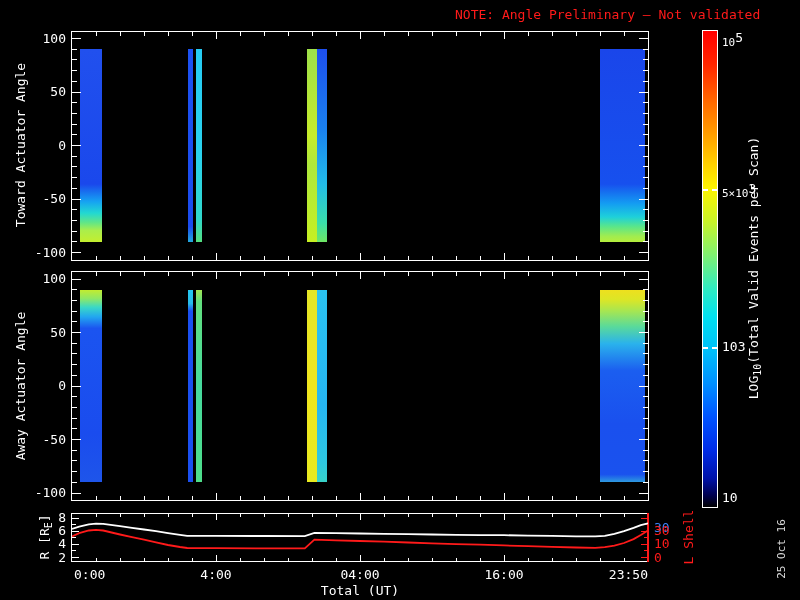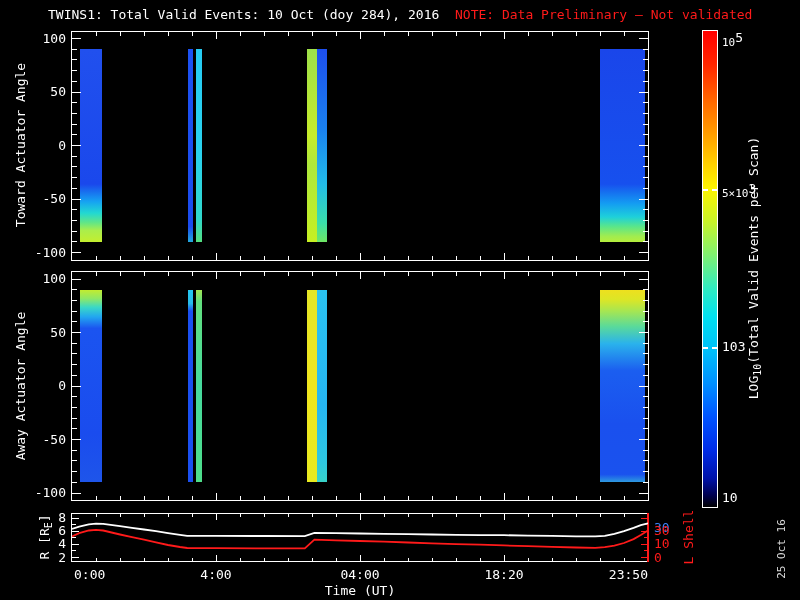--- a/index.html
+++ b/index.html
@@ -9,30 +9,29 @@
   .abs{position:absolute;}
   .vlabel{position:absolute;white-space:nowrap;transform:translate(-50%,-50%) rotate(-90deg);}
   sub.s{font-size:10px;vertical-align:-3px;}
   sup.s{font-size:13px;vertical-align:4px;}
   .cbase{font-size:11px;}
 </style>
 </head>
 <body>
 
 <div class="stage">
-  <div class="abs" style="left:48px;top:7px;">TWINS1: Total Valid Events: 10 Oct (doy 284), 2016</div>
-  <div class="abs" style="left:455px;top:7px;color:#ff1a1a;">NOTE: Data Preliminary – Not validated</div>
+  <div class="abs" style="left:455px;top:7px;color:#ff1a1a;">NOTE: Angle Preliminary – Not validated</div>
 
   <div class="vlabel" style="left:20px;top:145px;">Toward Actuator Angle</div>
   <div class="vlabel" style="left:20px;top:386px;">Away Actuator Angle</div>
 
   <div class="vlabel" style="left:45px;top:537px;"><span>R [R</span><sub class="s">E</sub><span>]</span></div>
   <div class="vlabel" style="left:688px;top:537px;color:#ff1a1a;">L Shell</div>
 
-  <div class="abs" style="left:300px;top:583px;width:120px;text-align:center;">Time (UT)</div>
+  <div class="abs" style="left:300px;top:583px;width:120px;text-align:center;">Total (UT)</div>
 
   <div class="vlabel" style="left:754px;top:268px;"><span>LOG</span><sub class="s">10</sub><span>(Total Valid Events per Scan)</span></div>
 
   <div class="vlabel" style="left:781px;top:549px;color:#d8d8d8;font-size:11px;">25 Oct 16</div>
 <div style="position: absolute; left: 71px; top: 31px; width: 576px; height: 228px; border: 1px solid rgb(255, 255, 255); background: rgb(0, 0, 0); overflow: hidden;">
       <div style="position: absolute; left: 7.9px; top: 17.2px; width: 22.6px; height: 192.6px; background: linear-gradient(rgb(33, 80, 238) 0%, rgb(26, 72, 236) 70%, rgb(22, 162, 242) 79%, rgb(34, 216, 210) 85%, rgb(98, 230, 134) 90%, rgb(170, 238, 76) 94%, rgb(196, 238, 46) 100%);"></div>
       <div style="position: absolute; left: 115.9px; top: 17.2px; width: 5px; height: 192.6px; background: linear-gradient(rgb(29, 82, 242) 0%, rgb(27, 76, 238) 92%, rgb(34, 170, 222) 100%);"></div>
       <div style="position: absolute; left: 124.1px; top: 17.2px; width: 6px; height: 192.6px; background: linear-gradient(rgb(38, 204, 244) 0%, rgb(42, 210, 238) 55%, rgb(48, 216, 204) 88%, rgb(84, 224, 128) 100%);"></div>
       <div style="position: absolute; left: 235px; top: 17.2px; width: 10.1px; height: 192.6px; background: linear-gradient(rgb(158, 224, 74) 0%, rgb(198, 236, 42) 45%, rgb(174, 232, 60) 60%, rgb(198, 240, 34) 100%);"></div>
       <div style="position: absolute; left: 245px; top: 17.2px; width: 10.1px; height: 192.6px; background: linear-gradient(rgb(29, 79, 240) 0%, rgb(26, 130, 240) 42%, rgb(34, 188, 232) 70%, rgb(58, 222, 170) 90%, rgb(110, 230, 100) 100%);"></div>
@@ -303,21 +302,21 @@
     <div style="position: absolute; left: 654px; top: 523.2px; color: rgb(255, 26, 26);">30</div>
     <div style="position: absolute; left: 654px; top: 536.3px; color: rgb(255, 26, 26);">10</div>
     <div style="position: absolute; left: 654px; top: 549.5px; color: rgb(255, 26, 26);">0</div>
     <svg viewBox="0 0 576 45" style="position: absolute; left: 72px; top: 515px; width: 576px; height: 45px;">
       <polyline points="0.0,13.9 7.2,11.6 16.8,9.3 24.0,8.6 31.2,8.9 48.0,11.2 60.0,12.9 72.0,14.5 84.0,16.2 96.0,18.1 108.0,19.8 115.2,20.8 144.0,20.9 192.0,21.0 232.8,21.1 242.4,18.0 264.0,18.1 288.0,18.5 312.0,18.8 336.0,19.1 360.0,19.5 384.0,19.8 408.0,20.1 432.0,20.2 456.0,20.6 480.0,20.9 504.0,21.3 523.2,21.4 532.8,20.8 542.4,18.8 552.0,16.2 561.6,12.9 568.8,10.2 576.0,8.3" fill="none" stroke="#ffffff" stroke-width="1.8"></polyline>
       <polyline points="0.0,21.4 7.2,18.1 16.8,15.5 24.0,14.9 31.2,15.5 48.0,19.5 60.0,22.1 72.0,24.7 84.0,27.4 96.0,30.0 108.0,32.0 115.2,33.0 144.0,33.2 192.0,33.3 232.8,33.3 242.4,24.7 264.0,25.4 288.0,26.0 312.0,26.7 336.0,27.5 360.0,28.3 384.0,29.1 408.0,29.7 432.0,30.4 456.0,31.2 480.0,31.8 504.0,32.5 523.2,32.9 532.8,32.2 542.4,30.6 552.0,28.0 561.6,24.1 568.8,20.1 576.0,15.5" fill="none" stroke="#ff1a1a" stroke-width="1.8"></polyline>
     </svg>
     <div style="position: absolute; top: 567px; width: 60px; left: 74px; text-align: left;">0:00</div>
     <div style="position: absolute; top: 567px; width: 60px; left: 186px; text-align: center;">4:00</div>
     <div style="position: absolute; top: 567px; width: 60px; left: 330px; text-align: center;">04:00</div>
-    <div style="position: absolute; top: 567px; width: 60px; left: 474px; text-align: center;">18:20</div>
+    <div style="position: absolute; top: 567px; width: 60px; left: 474px; text-align: center;">16:00</div>
     <div style="position: absolute; top: 567px; width: 60px; left: 588px; text-align: right;">23:50</div>
     <div style="position: absolute; left: 702px; top: 30px; width: 14px; height: 476px; border: 1px solid rgb(255, 255, 255);">
       <div style="position: absolute; left: 0px; top: 0px; width: 100%; height: 100%; background: linear-gradient(rgb(255, 0, 0) 0%, rgb(255, 38, 0) 7%, rgb(255, 106, 0) 15%, rgb(255, 160, 0) 22%, rgb(255, 208, 0) 28%, rgb(253, 244, 0) 33%, rgb(200, 244, 40) 40%, rgb(128, 240, 112) 47%, rgb(48, 236, 192) 54%, rgb(0, 224, 240) 60%, rgb(0, 192, 250) 67%, rgb(0, 144, 255) 74%, rgb(0, 84, 255) 81%, rgb(0, 44, 232) 88%, rgb(0, 18, 168) 94%, rgb(0, 0, 80) 97.5%, rgb(0, 0, 0) 100%);"></div>
       <div style="position: absolute; left: 0px; top: 157.7px; width: 5px; height: 2px; background: rgb(255, 255, 255);"></div>
       <div style="position: absolute; right: 0px; top: 157.7px; width: 5px; height: 2px; background: rgb(255, 255, 255);"></div>
       <div style="position: absolute; left: 0px; top: 316.3px; width: 5px; height: 2px; background: rgb(255, 255, 255);"></div>
       <div style="position: absolute; right: 0px; top: 316.3px; width: 5px; height: 2px; background: rgb(255, 255, 255);"></div>
     </div>
     <div style="position: absolute; left: 722px; top: 30px; white-space: nowrap;"><span class="cbase">10</span><sup class="s">5</sup></div>
     <div style="position: absolute; left: 722px; top: 180.7px; white-space: nowrap;"><span class="cbase">5×10</span><sup class="s">3</sup></div>

